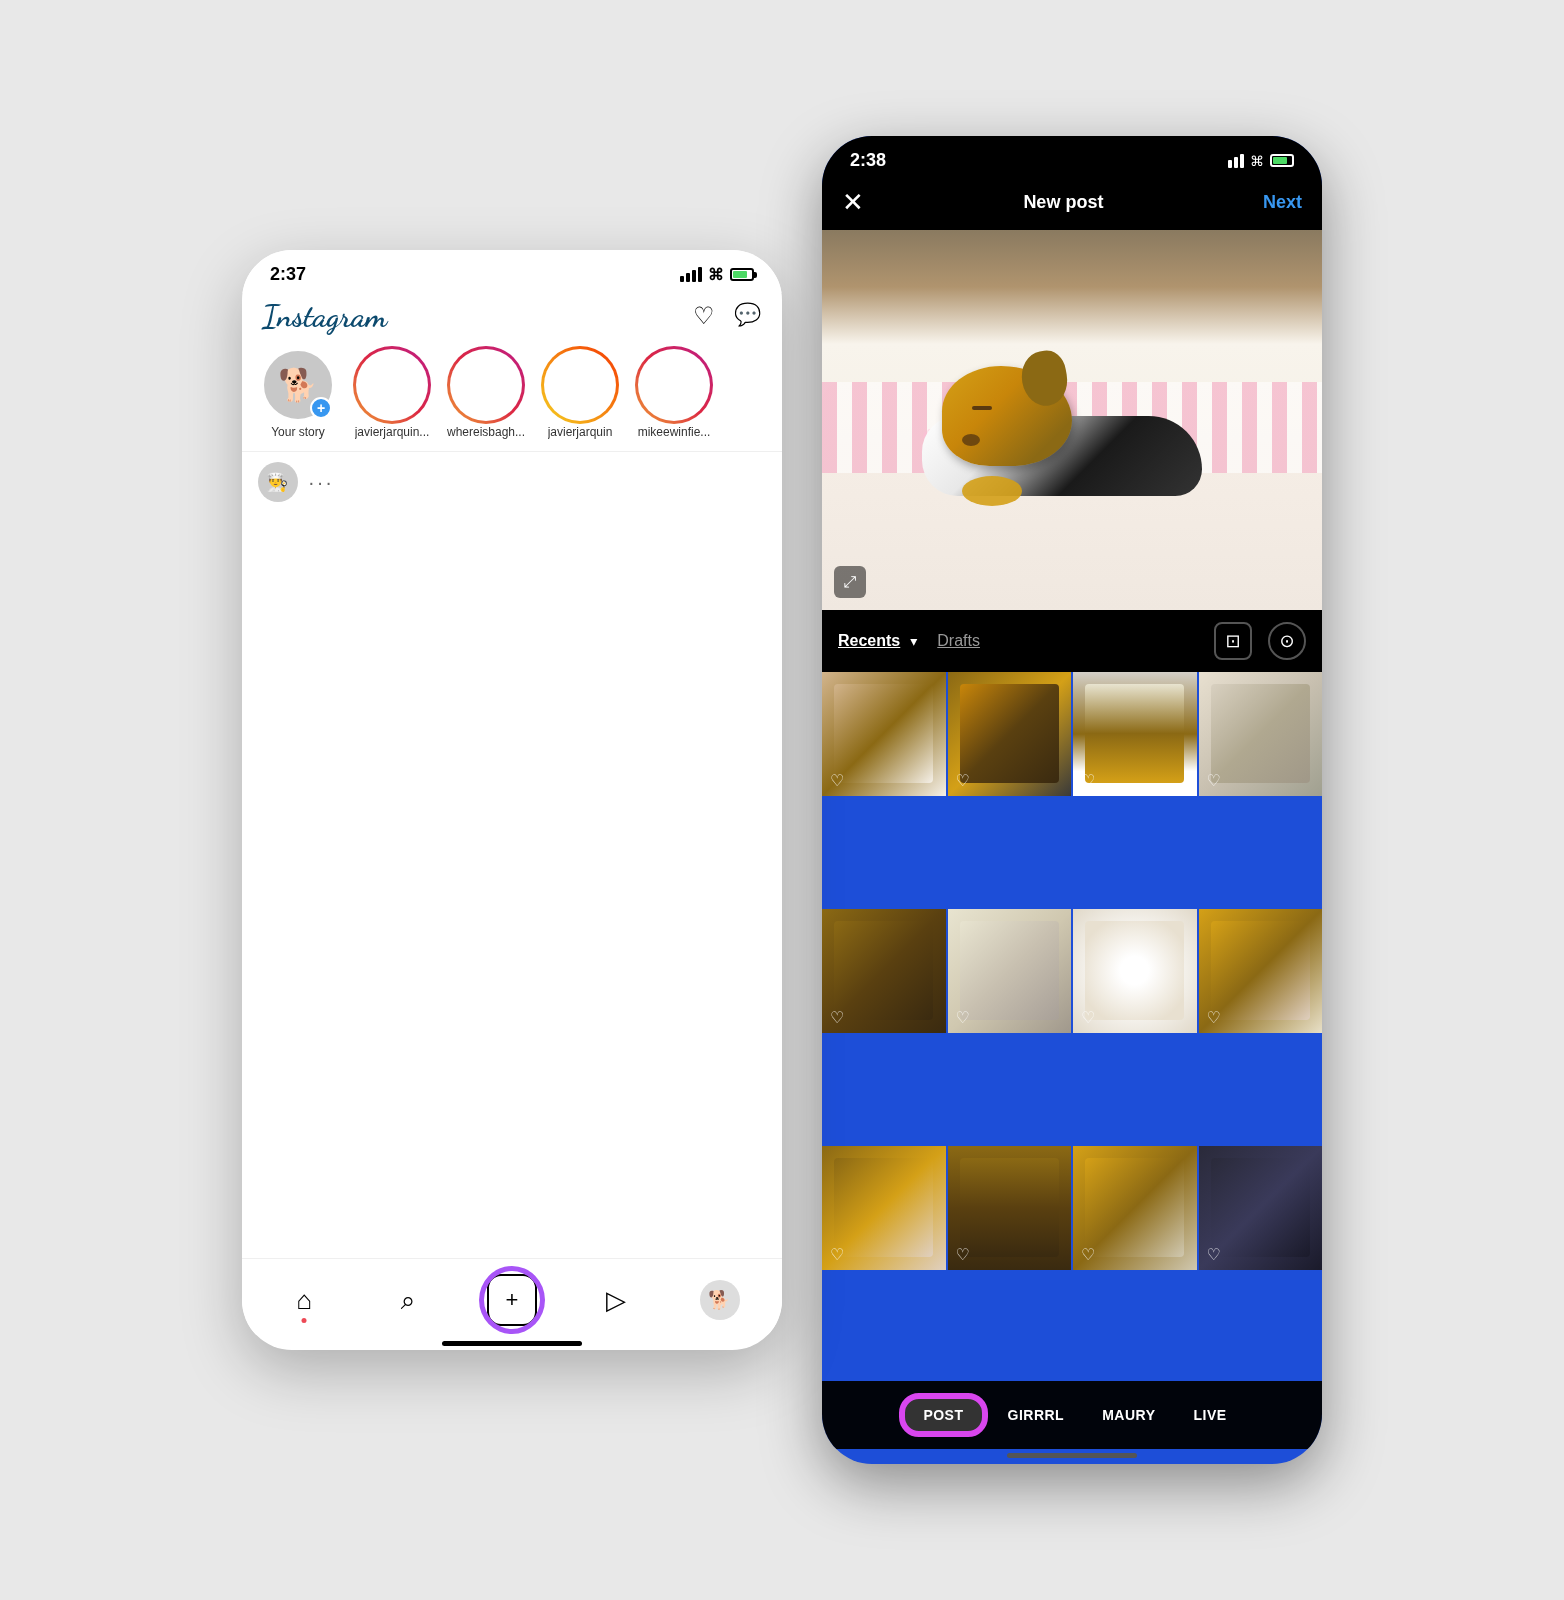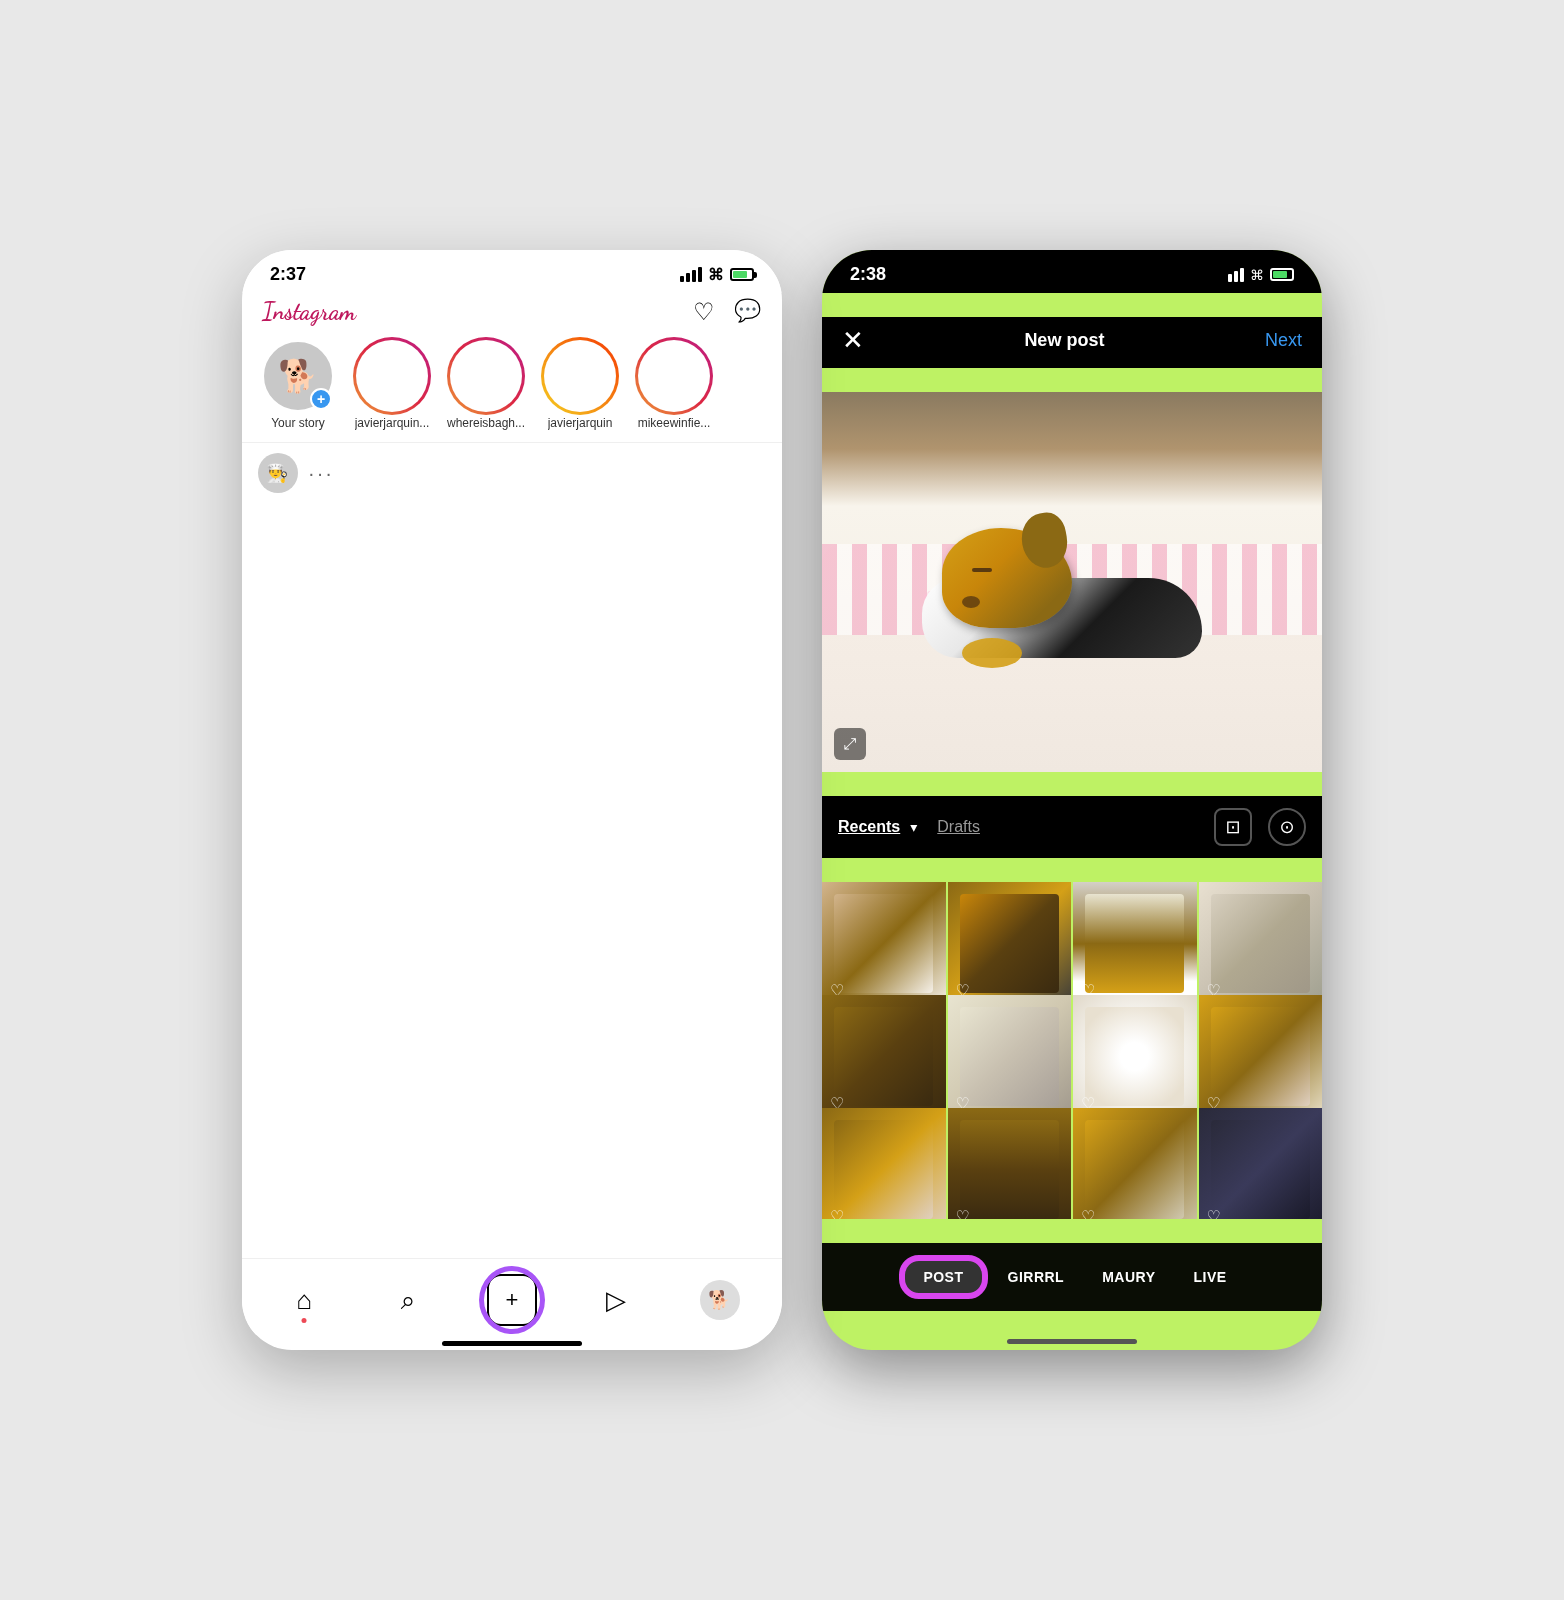--- a/index.html
+++ b/index.html
@@ -69,24 +69,24 @@
       border-radius: 1px;
     }
 
     .ig-header {
       display: flex;
       justify-content: space-between;
       align-items: center;
       padding: 4px 20px 10px;
     }
     .ig-logo {
-      font-size: 24px;
+      font-size: 32px;
       font-family: 'Dancing Script', 'Brush Script MT', cursive;
       font-weight: 700;
-      color: #be185d;
+      color: #0c4a6e;
     }
     .ig-header-icons { display: flex; gap: 20px; }
     .ig-header-icons span { font-size: 24px; }
 
     .stories-bar {
       display: flex;
       gap: 14px;
       padding: 4px 16px 12px;
       overflow: hidden;
     }
@@ -296,28 +296,27 @@
       width: 140px;
       height: 5px;
       background: #000;
       border-radius: 3px;
       margin: 6px auto 4px;
     }
 
     
     .phone-right {
       width: 500px;
-      height: 1100px;
-      background: #bef264;
+      height: 1328px;
+      background: #1d4ed8;
       border-radius: 50px;
       overflow: hidden;
       box-shadow: 0 20px 60px rgba(0,0,0,0.4);
       display: flex;
       flex-direction: column;
-      gap: 24px;
     }
 
     .status-bar-dark {
       display: flex;
       justify-content: space-between;
       align-items: center;
       padding: 14px 28px 8px;
       background: #000;
       color: #fff;
     }
@@ -325,21 +324,21 @@
 
     .new-post-header {
       display: flex;
       justify-content: space-between;
       align-items: center;
       padding: 8px 20px 12px;
       background: #000;
     }
     .close-btn { color: #fff; font-size: 26px; }
     .new-post-title { color: #fff; font-size: 18px; font-weight: 700; }
-    .next-btn { color: #3897f0; font-size: 18px; font-weight: 400; }
+    .next-btn { color: #3897f0; font-size: 18px; font-weight: 700; }
 
     .preview-image {
       width: 100%;
       height: 380px;
       background: #1a1a1a;
       position: relative;
       overflow: hidden;
       display: flex;
       align-items: center;
       justify-content: center;

